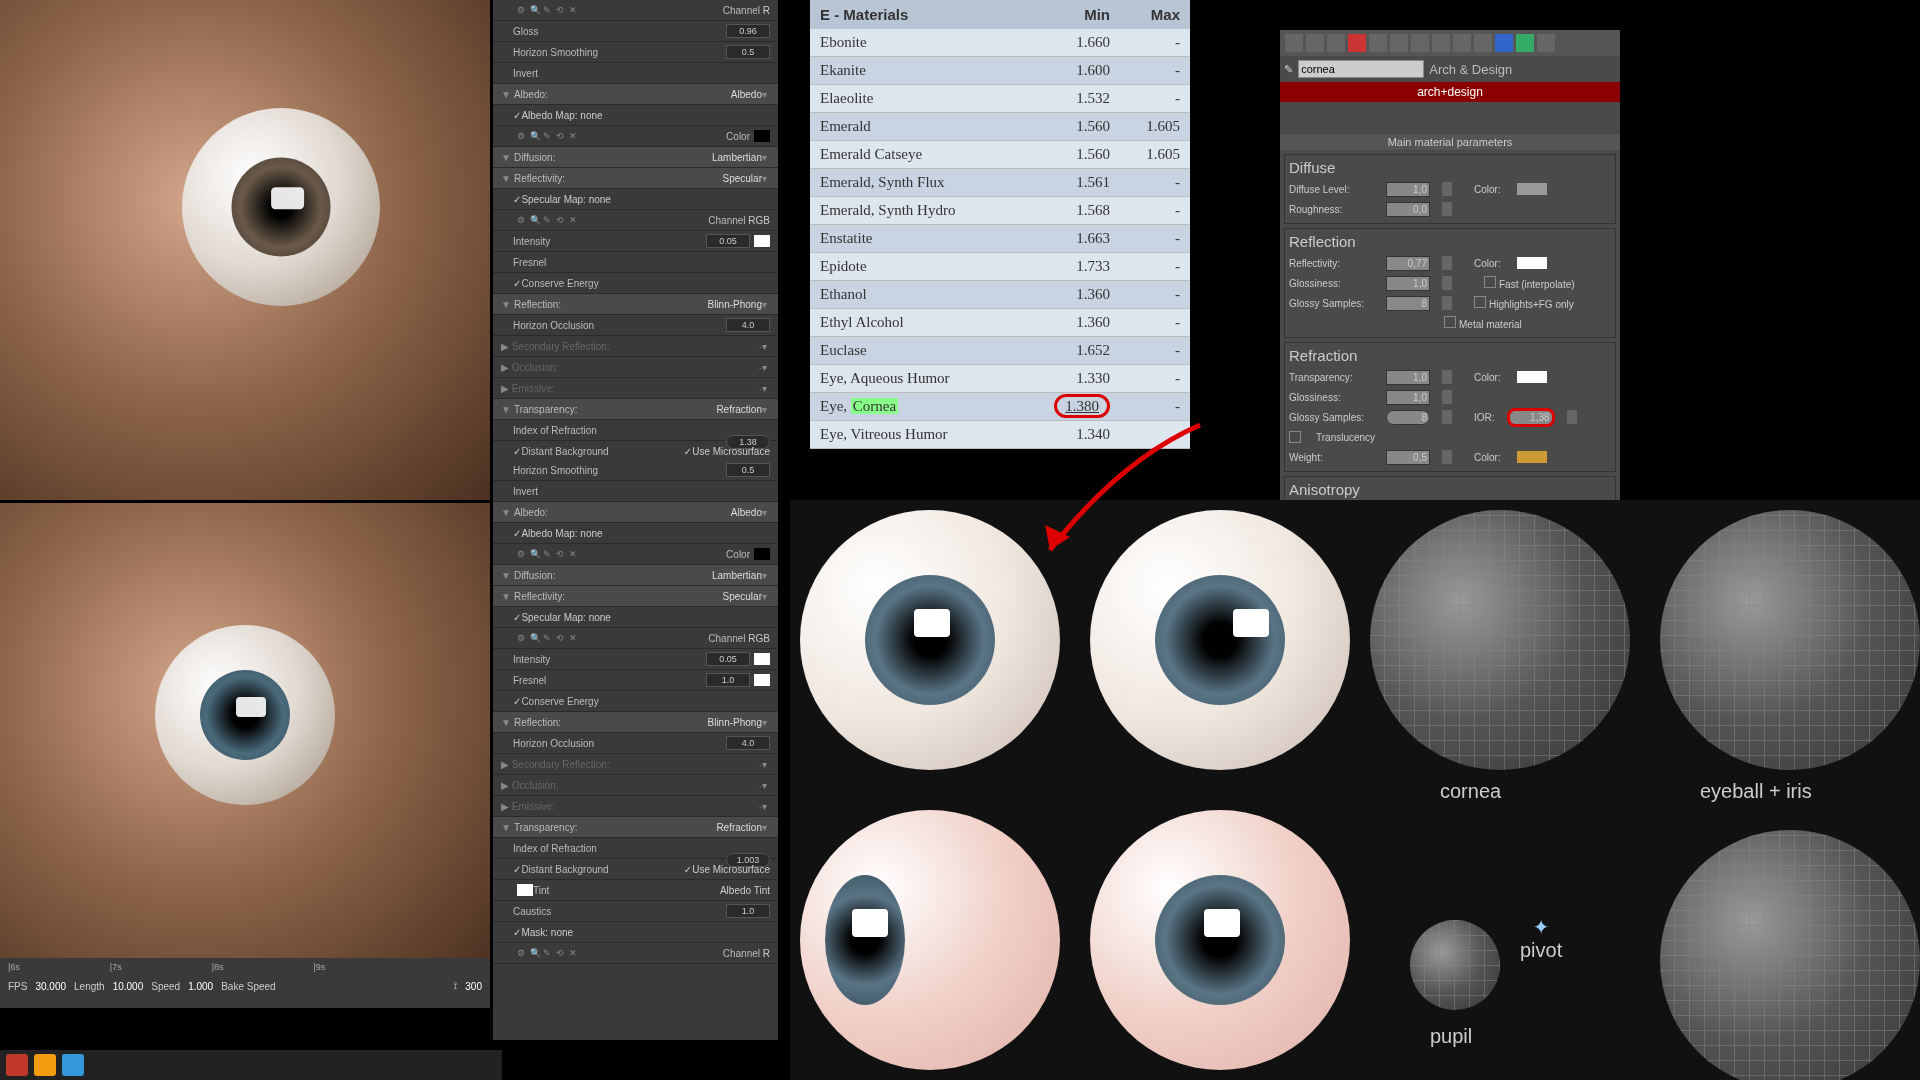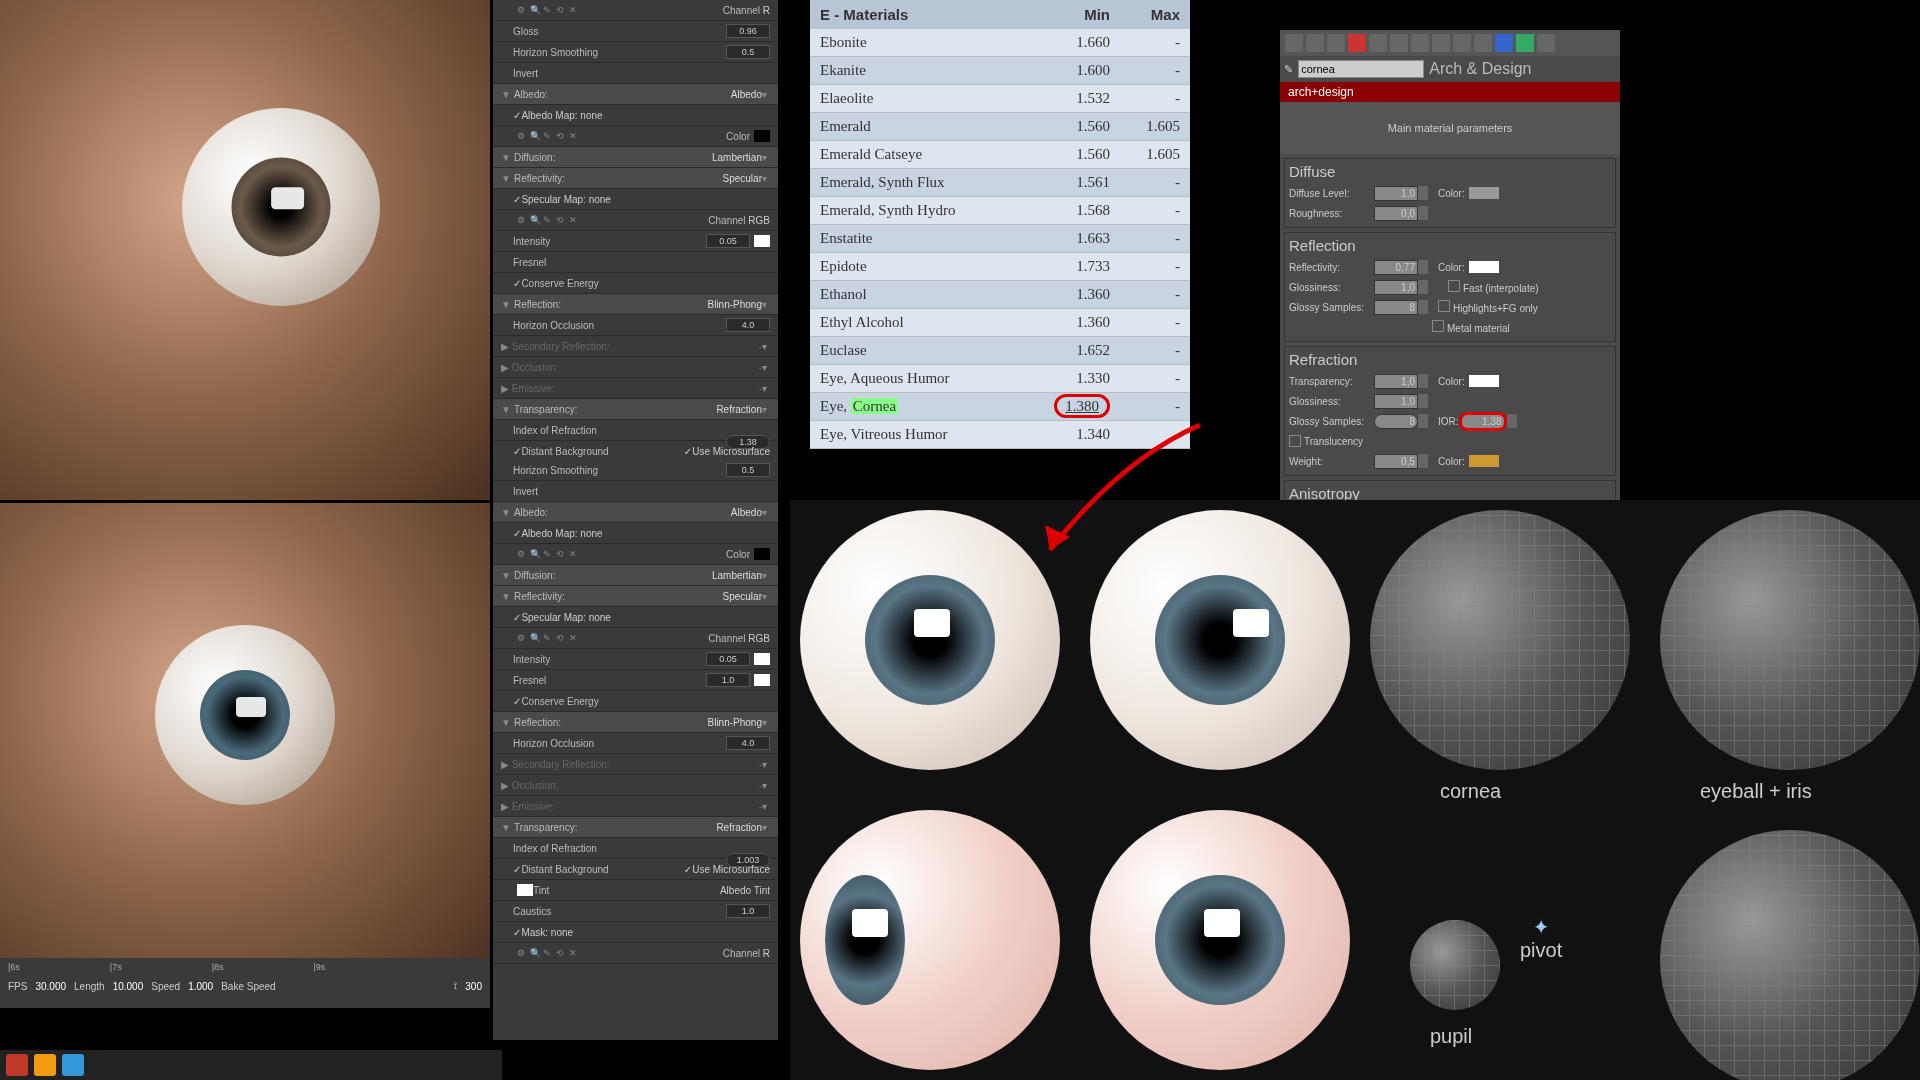--- a/index.html
+++ b/index.html
@@ -40,25 +40,25 @@
 .mat-table .cornea .c2 span { border:3px solid #d00; border-radius:12px; padding:1px 8px;text-decoration:underline;}
 
 .arch-panel { position:absolute; left:1280px; top:30px; width:340px; height:480px; background:#4a4a4a;}
 .arch-toolbar { background:#555; height:26px; display:flex; align-items:center; gap:3px; padding:0 5px;}
 .arch-toolbar span { width:18px; height:18px; display:inline-block; background:#666;}
 .arch-toolbar span.red {background:#c33;}
 .arch-toolbar span.blue {background:#36c;}
 .arch-toolbar span.grn {background:#3a6;}
 .arch-name { display:flex; padding:4px; align-items:center; gap:5px;}
 .arch-name input { background:#ccc; border:1px solid #888; font-size:11px; padding:2px; width:120px;}
-.arch-name .ad { color:#bbb; font-size:16px;}
-.arch-title { text-align:center; background:#555; padding:20px; font-size:11px; color:#ccc;}
+.arch-name .ad { color:#bbb; font-size:13px;}
+.arch-title { text-align:center; background:#555; padding:2px; font-size:11px; color:#ccc;margin-top:32px;}
 .arch-sec { margin:4px; border:1px solid #333; padding:4px;}
 .arch-sec .sh { color:#ccc; font-size:15px; margin-bottom:3px;}
-.arch-row { display:flex; align-items:center; height:20px; font-size:10px; gap:0;}
+.arch-row { display:flex; align-items:center; height:20px; font-size:10px; gap:12px;}
 .arch-row .al { width:85px; color:#ccc;}
 .arch-row .av { width:38px; background:#888; border:1px solid #333; text-align:right; padding:1px 2px; font-size:10px;}
 .arch-row .spin { width:10px; height:14px; background:#666;}
 .arch-row .clr { color:#ccc; margin-left:10px;}
 .arch-row .sw { width:30px; height:12px; background:#fff; margin-left:4px;}
 .arch-row .cb { width:10px; height:10px; border:1px solid #888; display:inline-block; margin-right:3px;}
 .arch-row.ior .av { border:3px solid #d00; border-radius:8px;}
 
 .bottom-dark { position:absolute; left:790px; top:500px; width:1130px; height:580px; background:#111;}
 .eye-render { position:absolute; width:260px; height:260px; }
@@ -421,21 +421,21 @@
       <span></span>
       <span class="blue"></span>
       <span class="grn"></span>
       <span></span>
   </div>
   <div class="arch-name">
     <span style="color:#ccc">✎</span>
     <input value="cornea" style="">
     <span class="ad">Arch &amp; Design</span>
   </div>
-  <div style="background:#8b0000;color:#fff;padding:3px 8px;font-size:12px;text-align:left"><span>arch+design</span></div>
+  <div style="background:#8b0000;color:#fff;padding:3px 8px;font-size:12px;text-align:center"><span>arch+design</span></div>
   <div class="arch-title">Main material parameters</div>
   <div class="arch-sec">
     <div class="sh">Diffuse</div>
     <div class="arch-row">
         <span class="al">Diffuse Level:</span>
         <span class="av">1,0</span>
         <span class="spin"></span>
         <span class="clr">Color:</span>
         <span class="sw" style="background:#999"></span>
       </div>

